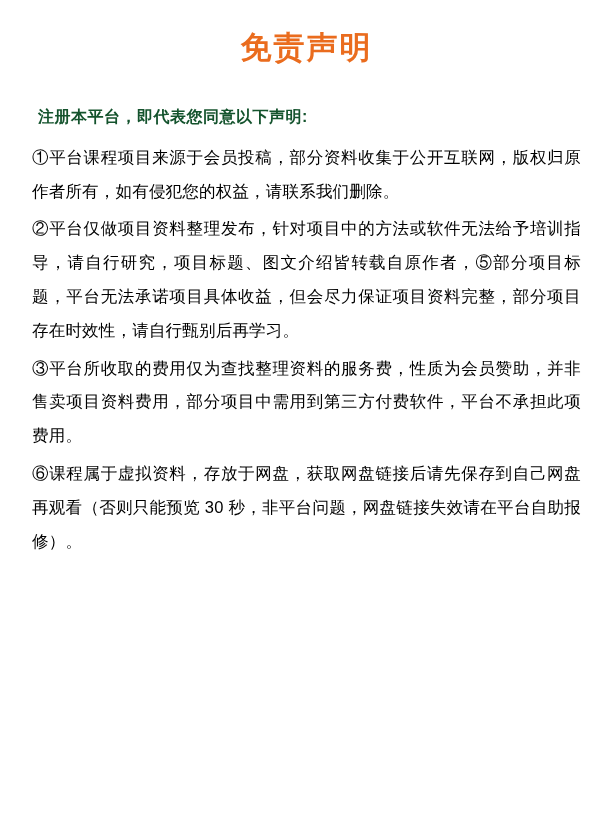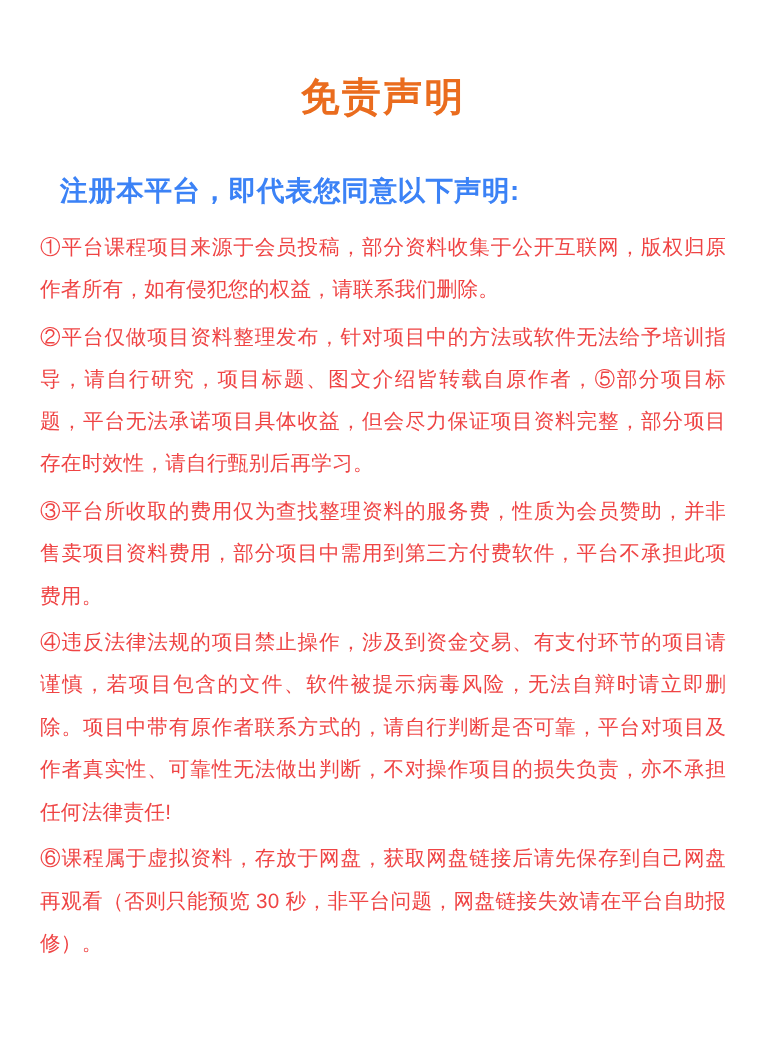--- a/index.html
+++ b/index.html
@@ -20,47 +20,46 @@
     padding: 0 32px;
     background: #ffffff;
   }
   .doc-title {
     text-align: center;
     color: #ea6c1e;
     font-size: 31px;
     font-weight: bold;
     letter-spacing: 2px;
     margin: 0;
-    padding-top: 58px;
+    padding-top: 28px;
     padding-bottom: 10px;
     line-height: 1.3;
   }
   .lead {
-    color: #3b82f6;
-    font-size: 22px;
+    color: #14532d;
+    font-size: 16px;
     font-weight: bold;
     line-height: 1.9;
-    margin: 24px 0 8px 16px;
+    margin: 24px 0 8px 6px;
     letter-spacing: 0.5px;
   }
   .clause {
-    color: #ef4444;
+    color: #000000;
     font-size: 16.5px;
     line-height: 2.05;
     margin: 0 0 4px 0;
     text-align: justify;
     letter-spacing: 0.2px;
   }
 </style>
 </head>
 <body>
 
 <div class="page">
   <h1 class="doc-title">免责声明</h1>
   <p class="lead">注册本平台，即代表您同意以下声明:</p>
   <div>
     <p class="clause">①平台课程项目来源于会员投稿，部分资料收集于公开互联网，版权归原作者所有，如有侵犯您的权益，请联系我们删除。</p>
     <p class="clause">②平台仅做项目资料整理发布，针对项目中的方法或软件无法给予培训指导，请自行研究，项目标题、图文介绍皆转载自原作者，⑤部分项目标题，平台无法承诺项目具体收益，但会尽力保证项目资料完整，部分项目存在时效性，请自行甄别后再学习。</p>
     <p class="clause">③平台所收取的费用仅为查找整理资料的服务费，性质为会员赞助，并非售卖项目资料费用，部分项目中需用到第三方付费软件，平台不承担此项费用。</p>
-    <p class="clause">④违反法律法规的项目禁止操作，涉及到资金交易、有支付环节的项目请谨慎，若项目包含的文件、软件被提示病毒风险，无法自辩时请立即删除。项目中带有原作者联系方式的，请自行判断是否可靠，平台对项目及作者真实性、可靠性无法做出判断，不对操作项目的损失负责，亦不承担任何法律责任!</p>
     <p class="clause">⑥课程属于虚拟资料，存放于网盘，获取网盘链接后请先保存到自己网盘再观看（否则只能预览 30 秒，非平台问题，网盘链接失效请在平台自助报修）。</p>
   </div>
 </div>
 
 </body></html>

